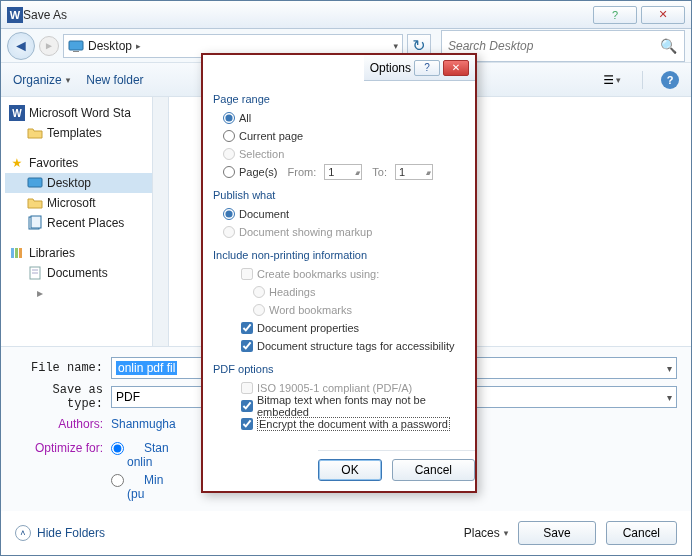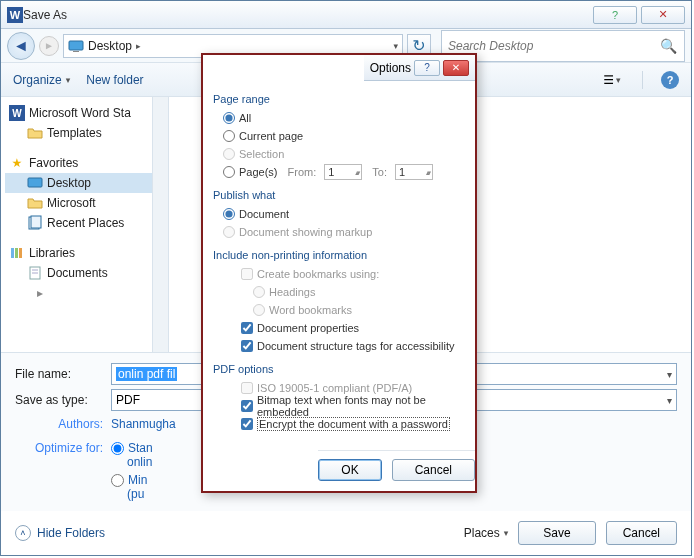--- a/index.html
+++ b/index.html
@@ -38,28 +38,28 @@
 .tree-row.selected { background:#cfe3f3; }
 .tree-star { color:#f0b400; }
 .tree-gap { height:10px; }
 .ti { width:16px; height:16px; display:inline-flex; align-items:center; justify-content:center; flex-shrink:0;}
 .tree-scroll { position:absolute; right:0; top:0; bottom:0; width:16px; background:#eef3f7; border-left:1px solid #d9e3ec;}
 
 .content-pane { flex:1; background:#fff; position:relative; }
 
 .form-area { padding: 6px 14px 10px 14px; border-top:1px solid #d9e3ec; font-size:12px; background:#f9fbfd; }
 .form-row { display:flex; align-items:center; margin: 4px 0; }
-.form-row .lbl { width: 96px; padding-right: 8px; color:#222; }
+.form-row .lbl { width: 96px; text-align:right; padding-right: 8px; color:#222;font-family:Liberation Mono, monospace; }
 .form-row .field { flex:1; height:22px; border:1px solid #8ba9c6; background:#fff; display:flex; align-items:center; padding:0 4px; }
 .form-row .field.drop::after { content:"▾"; margin-left:auto; color:#555; font-size:10px; }
 .field .sel { background:#3399ff; color:#fff; padding:0 2px; }
 .meta-row { display:flex; align-items:flex-start; margin-top:6px; }
-.meta-row .mlbl { width:96px; text-align:right; padding-right:8px; color:#3b82f6; }
+.meta-row .mlbl { width:96px; text-align:right; padding-right:8px; color:#a21caf; }
 .link { color:#1a5fb4; }
-.opt-radio { display:flex; align-items:center; gap:4px; }
+.opt-radio { display:flex; align-items:center; gap:20px; }
 .footer { display:flex; align-items:center; padding: 10px 14px; gap:10px; }
 .footer .left { display:flex; align-items:center; gap:6px; color:#1a4e8a; font-size:12px; }
 .footer .spacer { flex:1; }
 .btn { height:24px; padding:0 16px; border:1px solid #8aa4bc; background:linear-gradient(#fefefe,#e6eef5); border-radius:3px; font-size:12px; display:flex; align-items:center; gap:4px;}
 .btn.primary { padding: 0 24px; }
 
 
 .options-dialog { position:absolute; left:200px; top:52px; width:276px; height:440px; border:2px solid #7f1d1d; background:#fff; box-shadow: 3px 3px 10px rgba(0,0,0,.25); z-index:50; display:flex; flex-direction:column; font-size:11px;align-items:flex-end;}
 .od-title { height:26px; background:linear-gradient(#fdfefe,#e4ecf5); display:flex; align-items:center; padding:0 6px; border-bottom:1px solid #b8c9da;}
 .od-title .t { flex:1; font-size:12px; }

